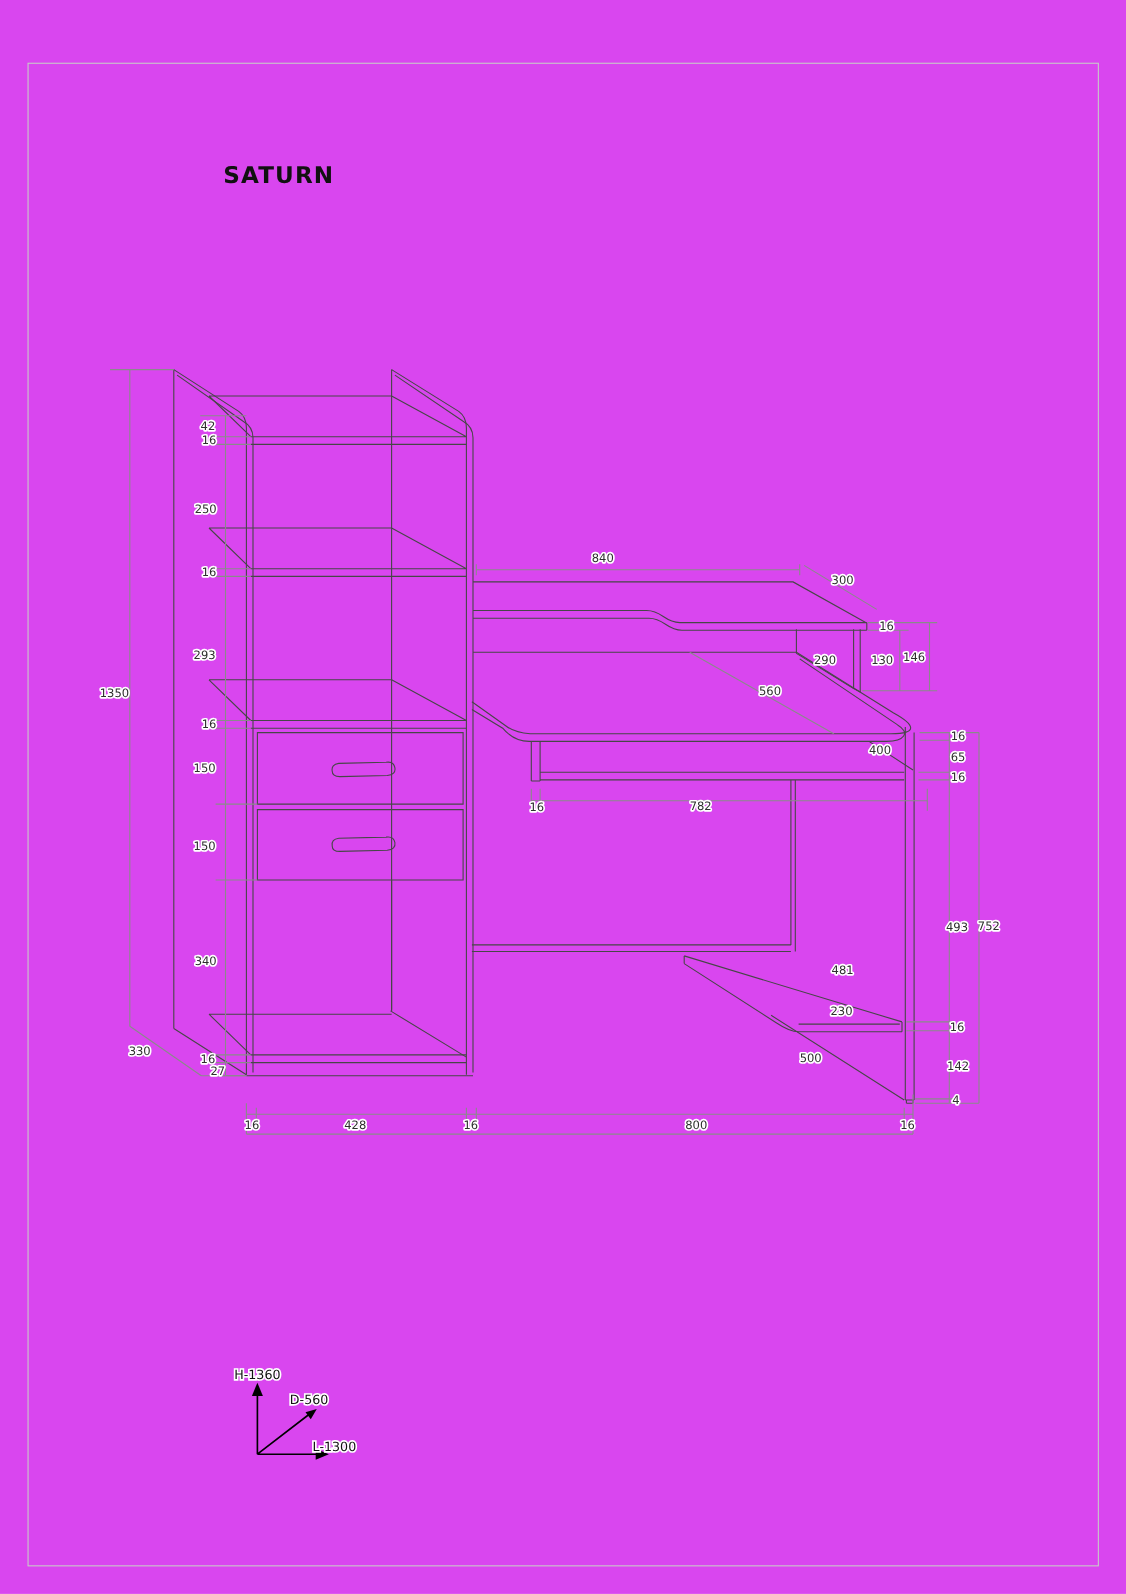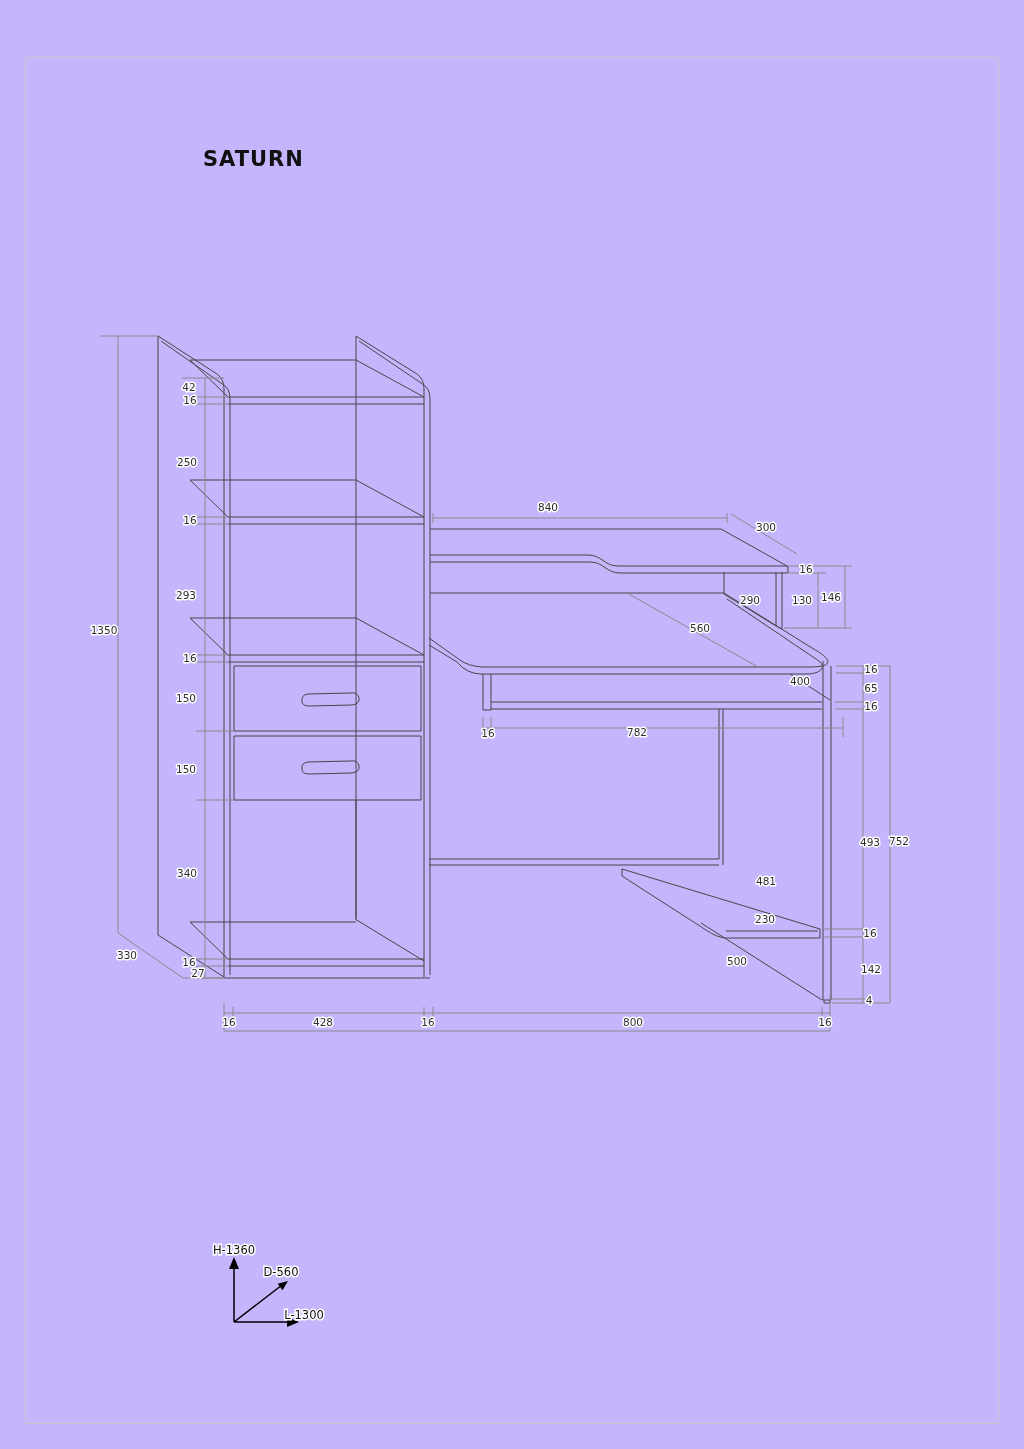--- a/index.html
+++ b/index.html
@@ -1,16 +1,16 @@
 <!DOCTYPE html>
 <html><head>
 <meta charset="utf-8">
 <style>
   html,body{margin:0;padding:0;background:#fff;}
-  .page{position:relative;width:1024px;height:1449px;background:#c4b5fd;font-family:"DejaVu Sans","Liberation Sans",sans-serif;}
+  .page{position:relative;width:1024px;height:1449px;background:#d946ef;font-family:"DejaVu Sans","Liberation Sans",sans-serif;}
   svg{position:absolute;left:0;top:0;}
   .furn{stroke:#474747;stroke-width:1;fill:none;}
   .dimline{stroke:#8a8a8a;stroke-width:1;fill:none;}
   .axisline{stroke:#000;stroke-width:1.5;fill:none;}
   .axishead{fill:#000;stroke:none;}
   .border-rect{fill:none;stroke:#c8c8c8;stroke-width:1;}
   text.d{font-family:"DejaVu Sans","Liberation Sans",sans-serif;font-size:10.5px;fill:#2e2e2e;text-anchor:middle;paint-order:stroke;stroke:#ffffff;stroke-width:3px;stroke-linejoin:round;}
   text.axlab{font-family:"DejaVu Sans","Liberation Sans",sans-serif;font-size:11.5px;fill:#111;text-anchor:middle;paint-order:stroke;stroke:#ffffff;stroke-width:3px;}
   text.ttl{font-family:"DejaVu Sans","Liberation Sans",sans-serif;font-size:21px;font-weight:bold;fill:#111;letter-spacing:1px;text-anchor:start;}
 </style>

